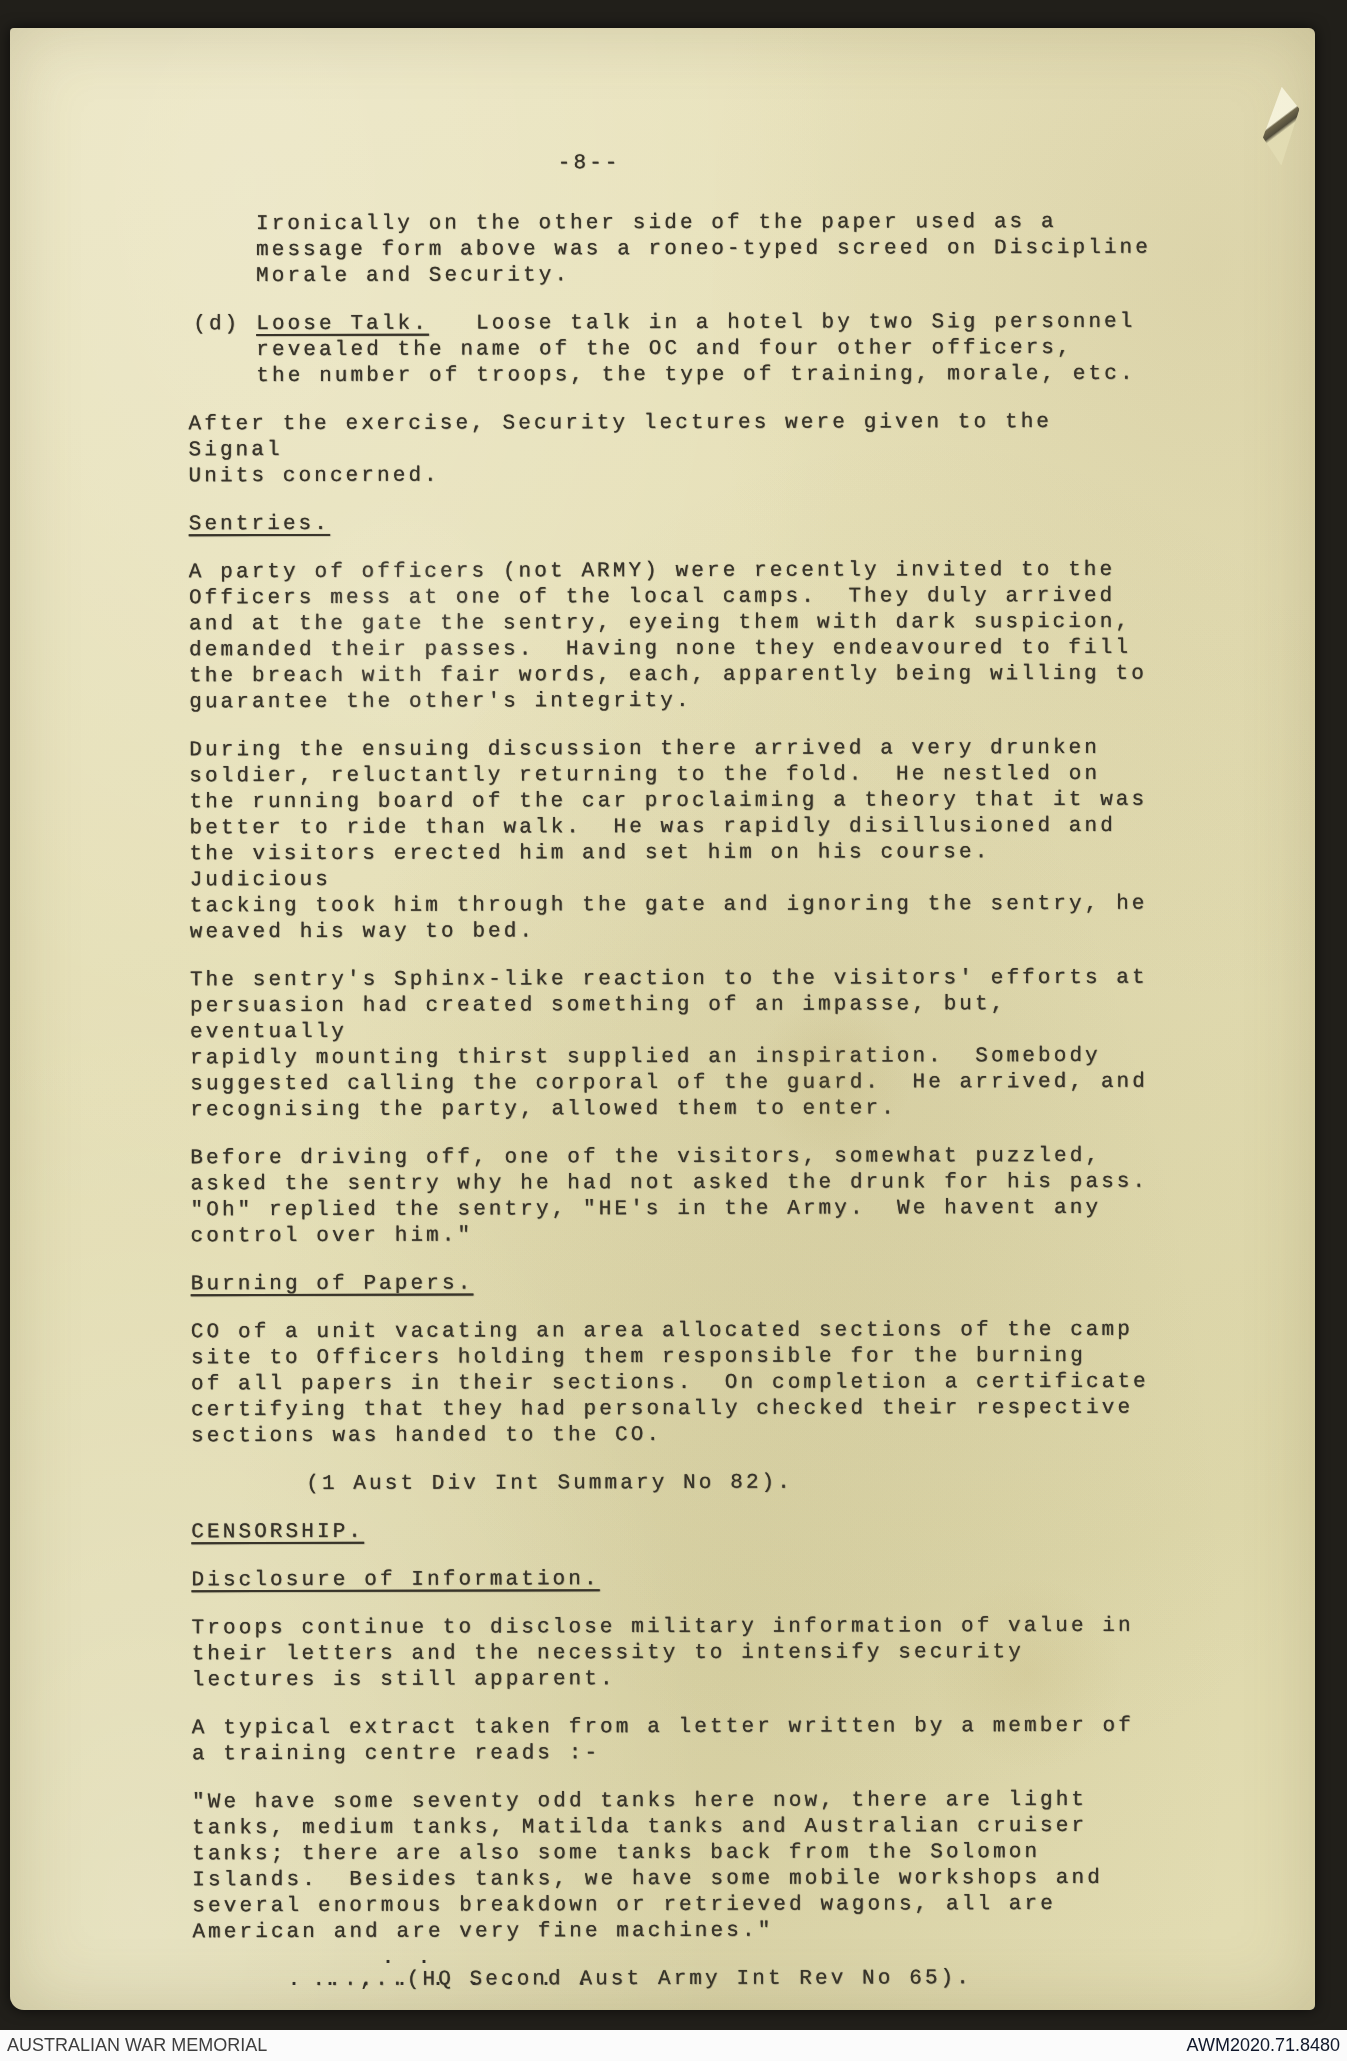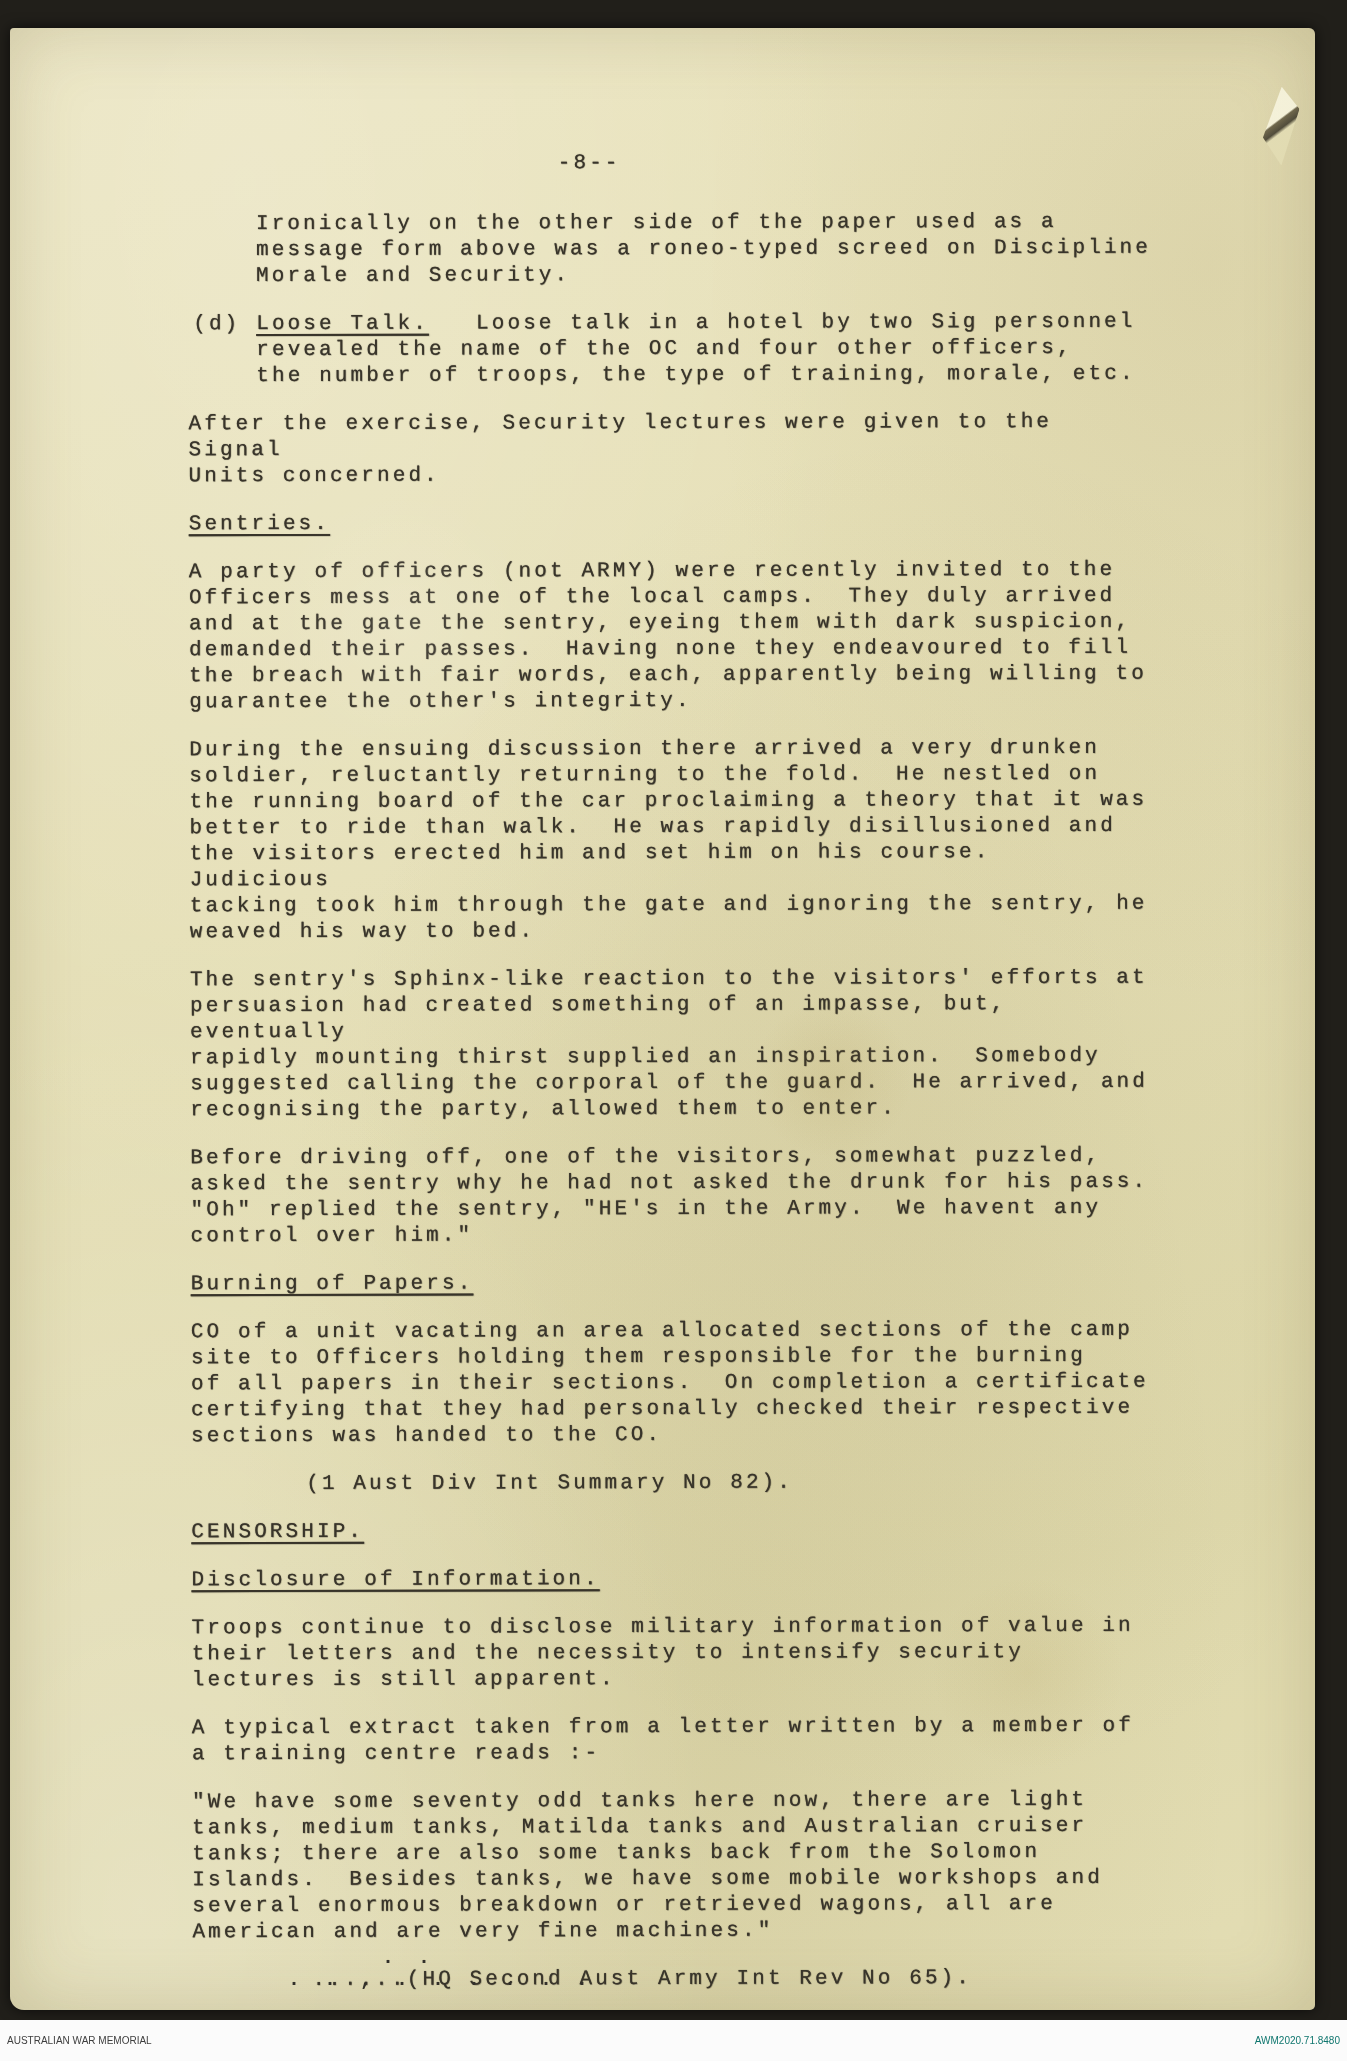--- a/index.html
+++ b/index.html
@@ -101,31 +101,31 @@
     color: #32302a; letter-spacing: 6px;
     white-space: pre;
   }
   .dots-small { left: 372px; top: 1918px; }
   .dots-row   { left: 278px; top: 1940px; }
 
   
   .footer {
     position: absolute;
     left: 0; bottom: 0;
-    width: 100%; height: 41px;
+    width: 100%; height: 31px;
     background: #fbfbfb;
     display: flex;
     justify-content: space-between;
     align-items: center;
     box-sizing: border-box;
     padding: 0 7px;
-    font-size: 10px;
+    font-size: 18px;
     color: #3e3e3e;
   }
-  .footer .right { color: #0f766e; }
+  .footer .right { color: #0f172a; }
 </style>
 </head>
 <body>
 
 <div class="scene">
 
   <div class="paper">
     <div class="tear"></div>
 
     <div class="content">

